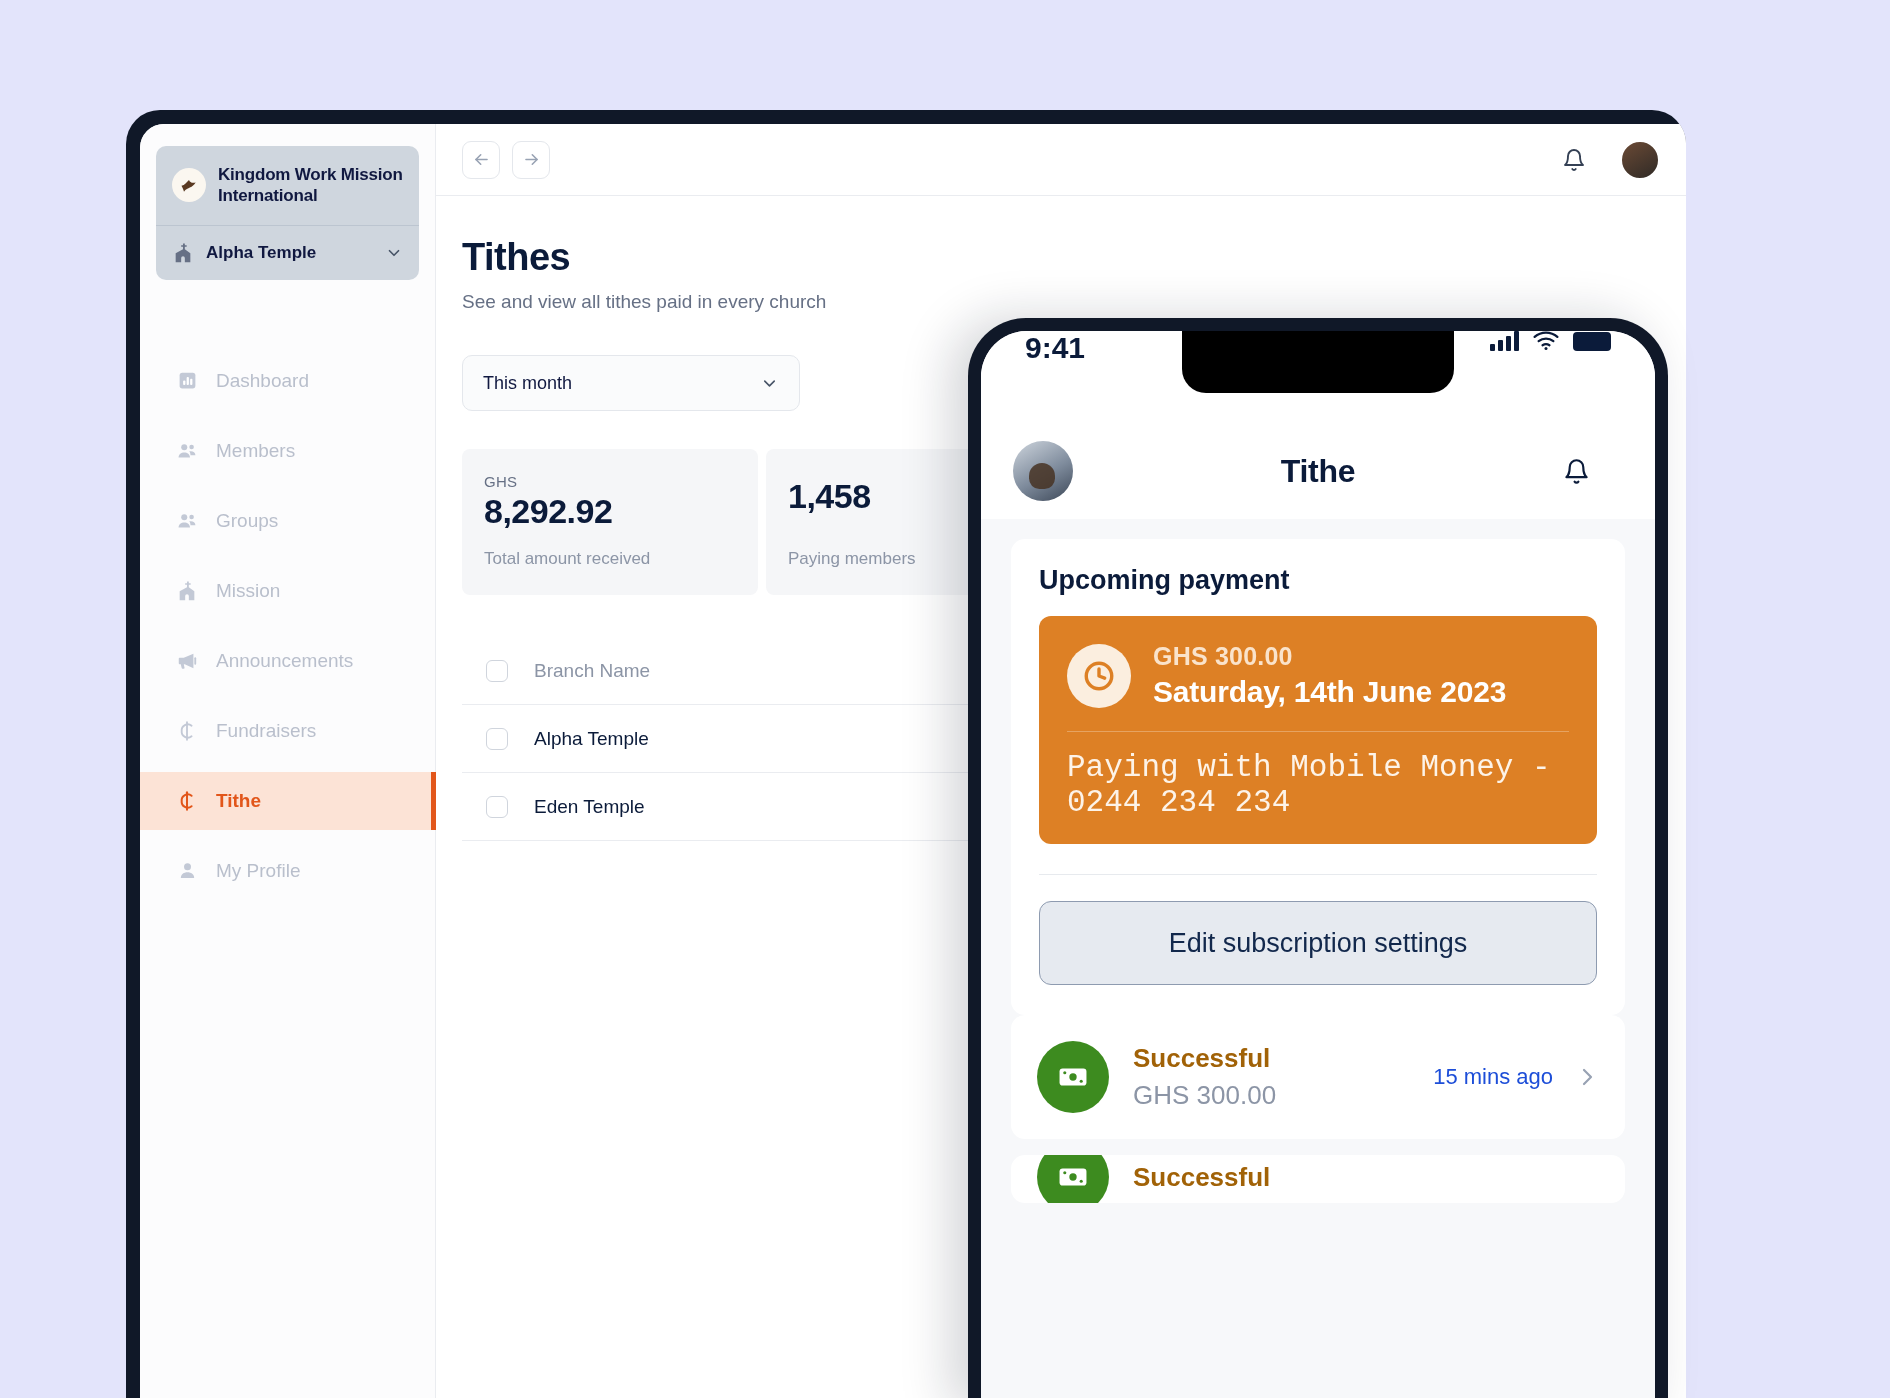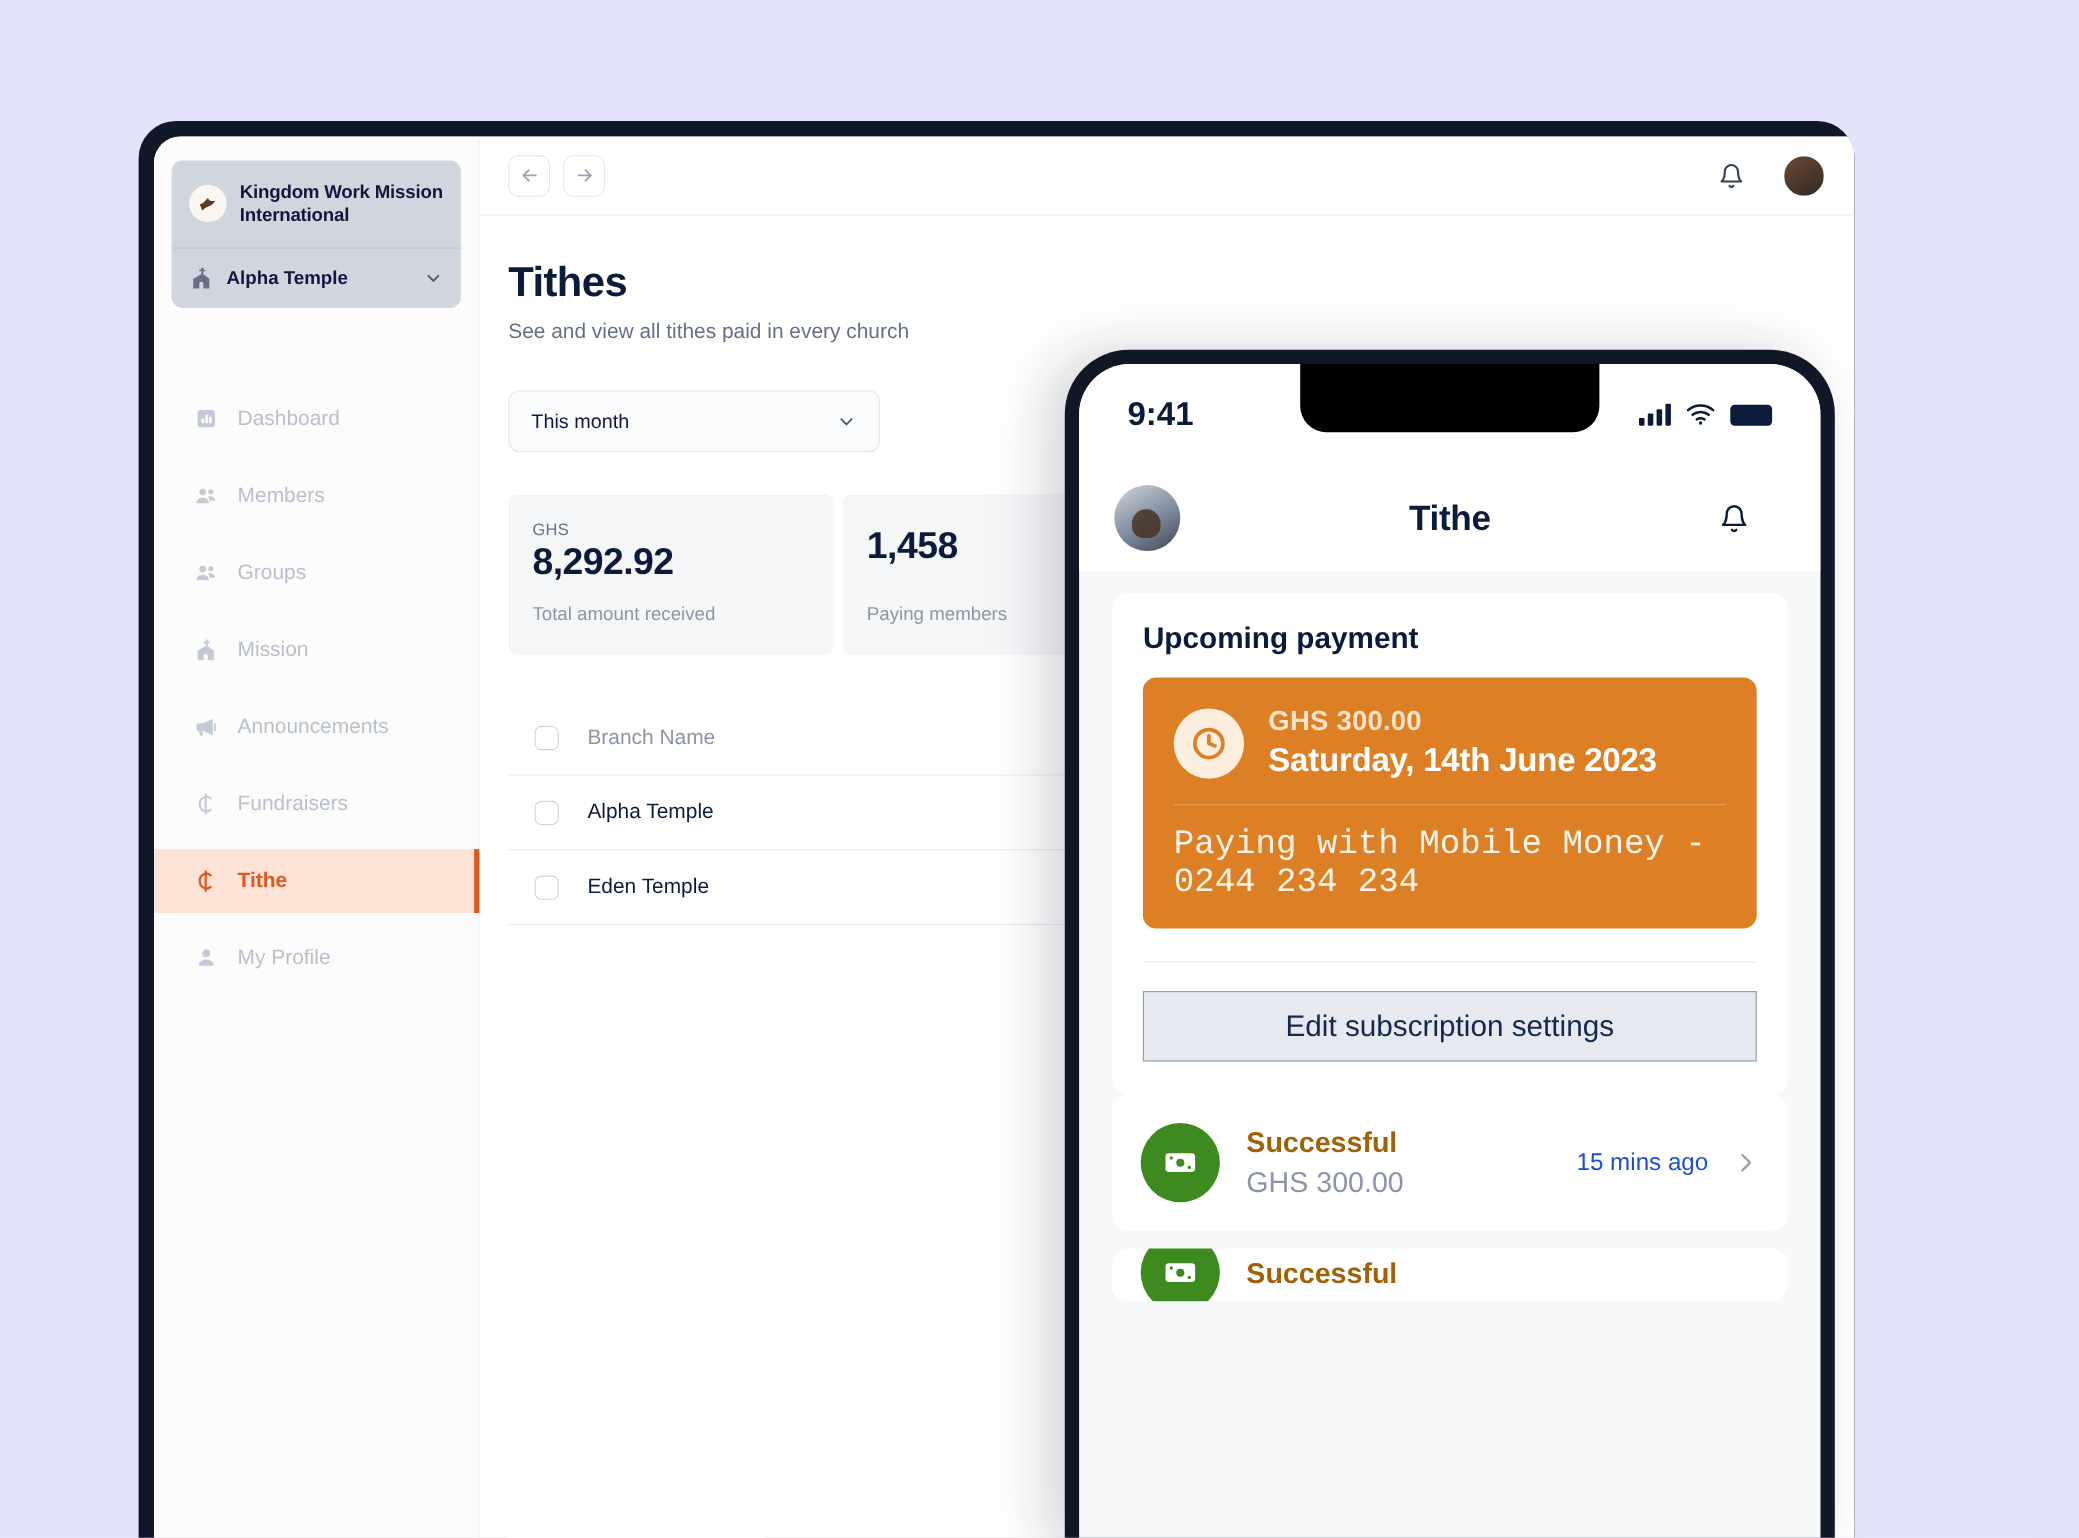--- a/index.html
+++ b/index.html
@@ -167,21 +167,21 @@
     background: #F7F8FA;
     border-radius: 46px 46px 0 0;
     overflow: hidden; position: relative;
   }
   .notch {
     position: absolute; top: 0; left: 50%; transform: translateX(-50%);
     width: 272px; height: 62px; background: #000;
     border-radius: 0 0 24px 24px;
   }
   .status {
-    height: 92px; display: flex; align-items: center;
+    height: 92px; display: flex; align-items: flex-start;
     padding: 0 44px; background: #fff;
   }
   .clock { font-size: 30px; font-weight: 600; color: #0B1B3A; }
   .status-right { margin-left: auto; display: flex; align-items: center; gap: 14px; }
   .bars { display: flex; align-items: flex-end; gap: 3px; height: 20px; }
   .bars i { width: 5px; background: #0B1B3A; border-radius: 1px; display: block; }
   .bars i:nth-child(1){height:7px} .bars i:nth-child(2){height:11px}
   .bars i:nth-child(3){height:15px} .bars i:nth-child(4){height:20px}
   .batt { width: 38px; height: 19px; background: #0B1B3A; border-radius: 4px; }
 
@@ -220,21 +220,21 @@
     width: 64px; height: 64px; flex: 0 0 64px; border-radius: 50%;
     background: #FBEEDF; display: flex; align-items: center; justify-content: center;
   }
   .or-amt { font-size: 25px; font-weight: 700; color: #FAE3CB; letter-spacing: .2px; }
   .or-date { font-size: 30px; font-weight: 700; margin-top: 4px; letter-spacing: -0.2px; }
   .or-sep { height: 1px; background: rgba(255,255,255,.28); margin: 22px 0 18px 0; }
   .or-pay { font-size: 31px; color: #FDF3E8; font-family: Liberation Mono, monospace; }
 
   .hr-soft { height: 1px; background: #E7EAEE; margin: 30px 0 26px 0; }
   .edit-btn {
-    height: 64px; border: 1.5px solid #8E9BB0; border-radius: 0;
+    height: 84px; border: 1.5px solid #8E9BB0; border-radius: 12px;
     background: #E6EAF0;
     display: flex; align-items: center; justify-content: center;
     font-size: 27px; color: #12284C;
   }
 
   .sec-title { font-size: 27px; font-weight: 700; color: #0B1B3A; margin: 38px 0 22px 4px; }
   .pay-item {
     background: #fff; border-radius: 14px;
     display: flex; align-items: center;
     padding: 26px 26px; gap: 24px;

